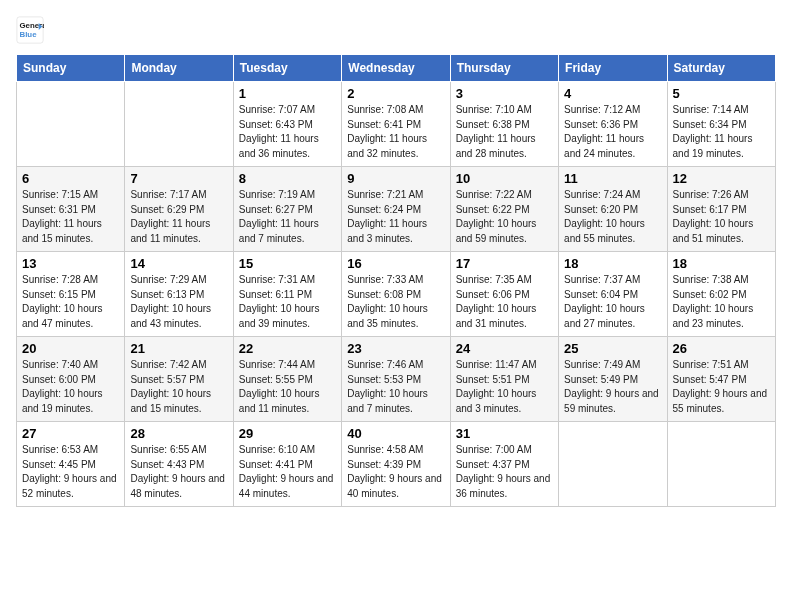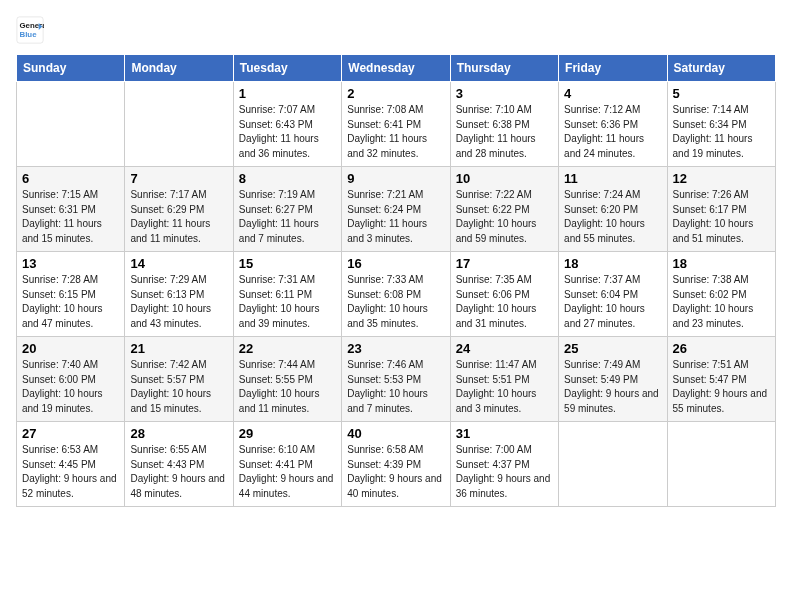--- a/index.html
+++ b/index.html
@@ -311,21 +311,21 @@
         </td>
         <td>
           <span class="day-num">29</span>
           <div class="cell-text">Sunrise: 6:10 AM
 Sunset: 4:41 PM
 Daylight: 9 hours
 and 44 minutes.</div>
         </td>
         <td>
           <span class="day-num">40</span>
-          <div class="cell-text">Sunrise: 6:58 AM
+          <div class="cell-text">Sunrise: 4:58 AM
 Sunset: 4:39 PM
 Daylight: 9 hours
 and 40 minutes.</div>
         </td>
         <td>
           <span class="day-num">31</span>
           <div class="cell-text">Sunrise: 7:00 AM
 Sunset: 4:37 PM
 Daylight: 9 hours
 and 36 minutes.</div>

